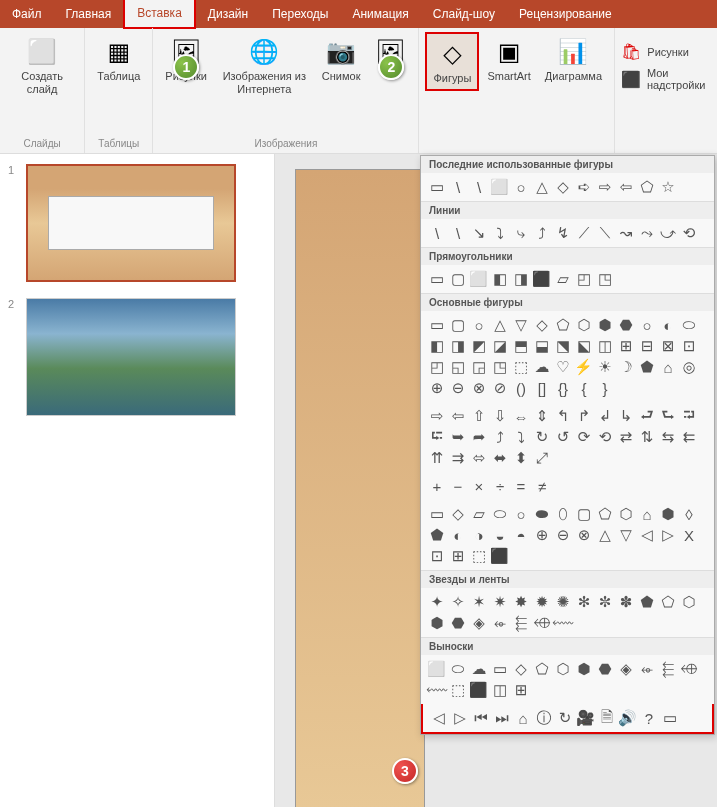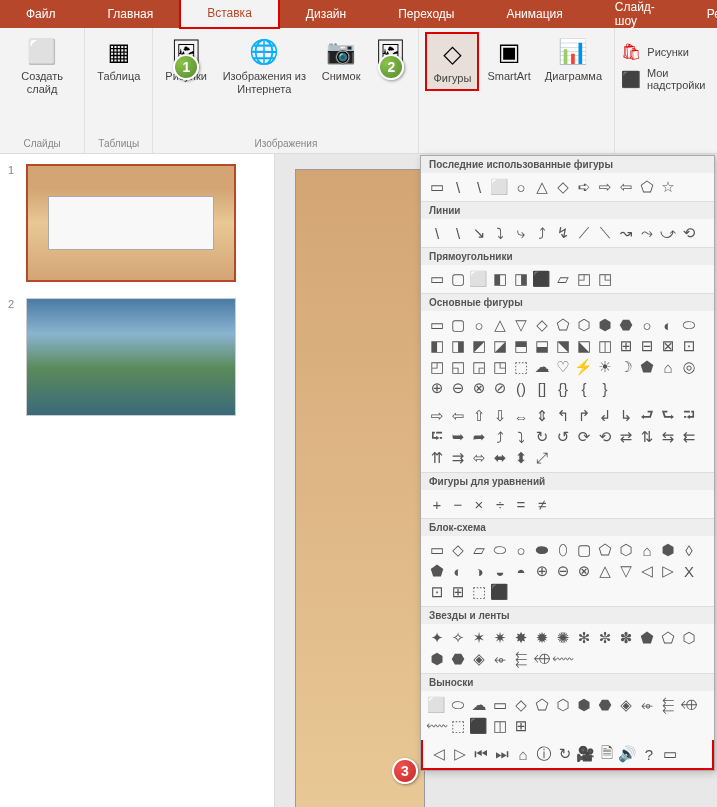--- a/index.html
+++ b/index.html
@@ -1,18 +1,18 @@
 <!DOCTYPE html>
 <html><head>
 <meta charset="utf-8">
 <style>
 *{margin:0;padding:0;box-sizing:border-box;font-family:"Segoe UI",Arial,sans-serif}
 body{width:717px;height:807px;background:#fff;overflow:hidden;position:relative}
 .menubar{height:28px;background:#b7472a;display:flex;align-items:center}
-.menubar-item{color:#fff;font-size:12px;padding:0 26px;height:28px;display:flex;align-items:center;cursor:pointer}
+.menubar-item{color:#fff;font-size:12px;padding:0 12px;height:28px;display:flex;align-items:center;cursor:pointer}
 .menubar-item.active{background:#f3f3f3;color:#b7472a;border:2px solid #d00;margin-top:-2px;height:32px}
 .ribbon{height:126px;background:#f3f3f3;border-bottom:1px solid #ddd;display:flex}
 .ribbon-group{display:flex;flex-direction:column;align-items:center;padding:4px 6px 2px;border-right:1px solid #e0e0e0}
 .ribbon-btns{display:flex;gap:2px;flex:1;align-items:flex-start}
 .ribbon-btn{display:flex;flex-direction:column;align-items:center;justify-content:flex-start;padding:4px 6px;cursor:pointer;position:relative}
 .ribbon-btn.highlighted{border:2px solid #d00;background:#e8e0d8}
 .ribbon-icon{width:32px;height:32px;display:flex;align-items:center;justify-content:center;font-size:24px}
 .ribbon-label{font-size:11px;color:#444;text-align:center;margin-top:2px;line-height:1.2}
 .ribbon-group-label{font-size:10px;color:#888;margin-top:auto;padding:2px 0}
 .content{display:flex;height:calc(807px - 154px);position:relative}
@@ -265,30 +265,28 @@
       <div class="shape-icon">⇅</div>
       <div class="shape-icon">⇆</div>
       <div class="shape-icon">⇇</div>
       <div class="shape-icon">⇈</div>
       <div class="shape-icon">⇉</div>
       <div class="shape-icon">⬄</div>
       <div class="shape-icon">⬌</div>
       <div class="shape-icon">⬍</div>
       <div class="shape-icon">⤢</div>
     </div>
-    <div class="shapes-cat">Фигуры для уравнений</div>
     <div class="shapes-icons">
       <div class="shape-icon">+</div>
       <div class="shape-icon">−</div>
       <div class="shape-icon">×</div>
       <div class="shape-icon">÷</div>
       <div class="shape-icon">=</div>
       <div class="shape-icon">≠</div>
     </div>
-    <div class="shapes-cat">Блок-схема</div>
     <div class="shapes-icons">
       <div class="shape-icon">▭</div>
       <div class="shape-icon">◇</div>
       <div class="shape-icon">▱</div>
       <div class="shape-icon">⬭</div>
       <div class="shape-icon">○</div>
       <div class="shape-icon">⬬</div>
       <div class="shape-icon">⬯</div>
       <div class="shape-icon">▢</div>
       <div class="shape-icon">⬠</div>

